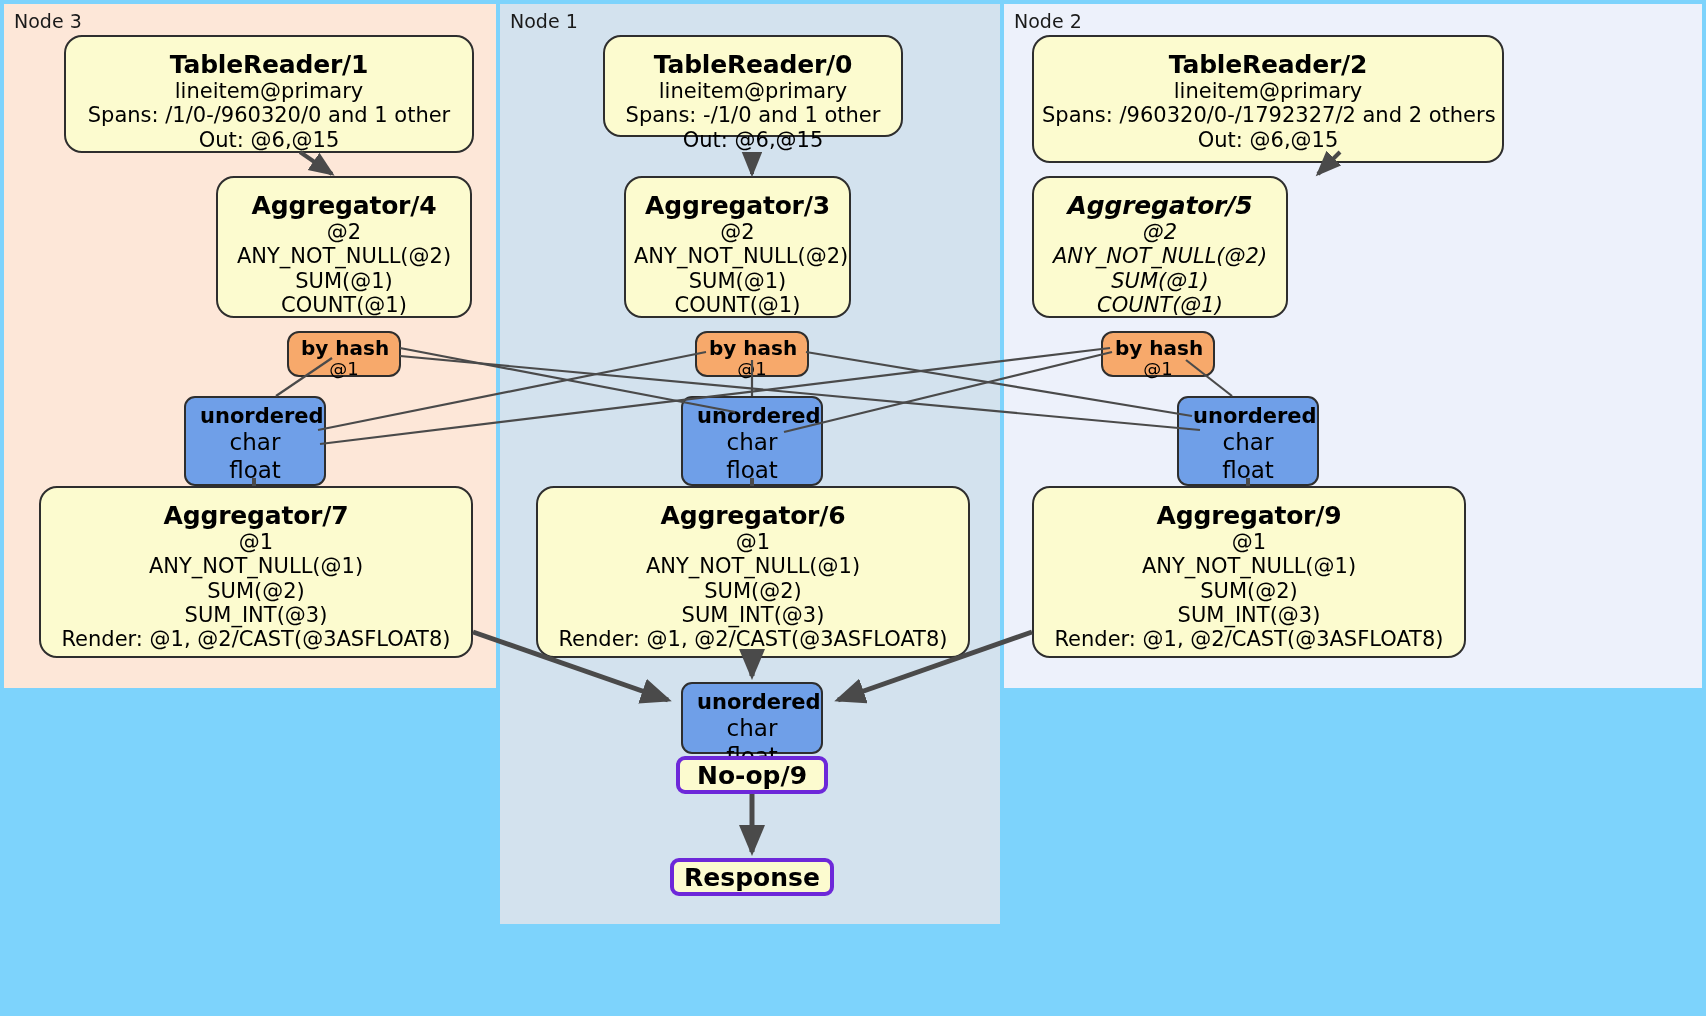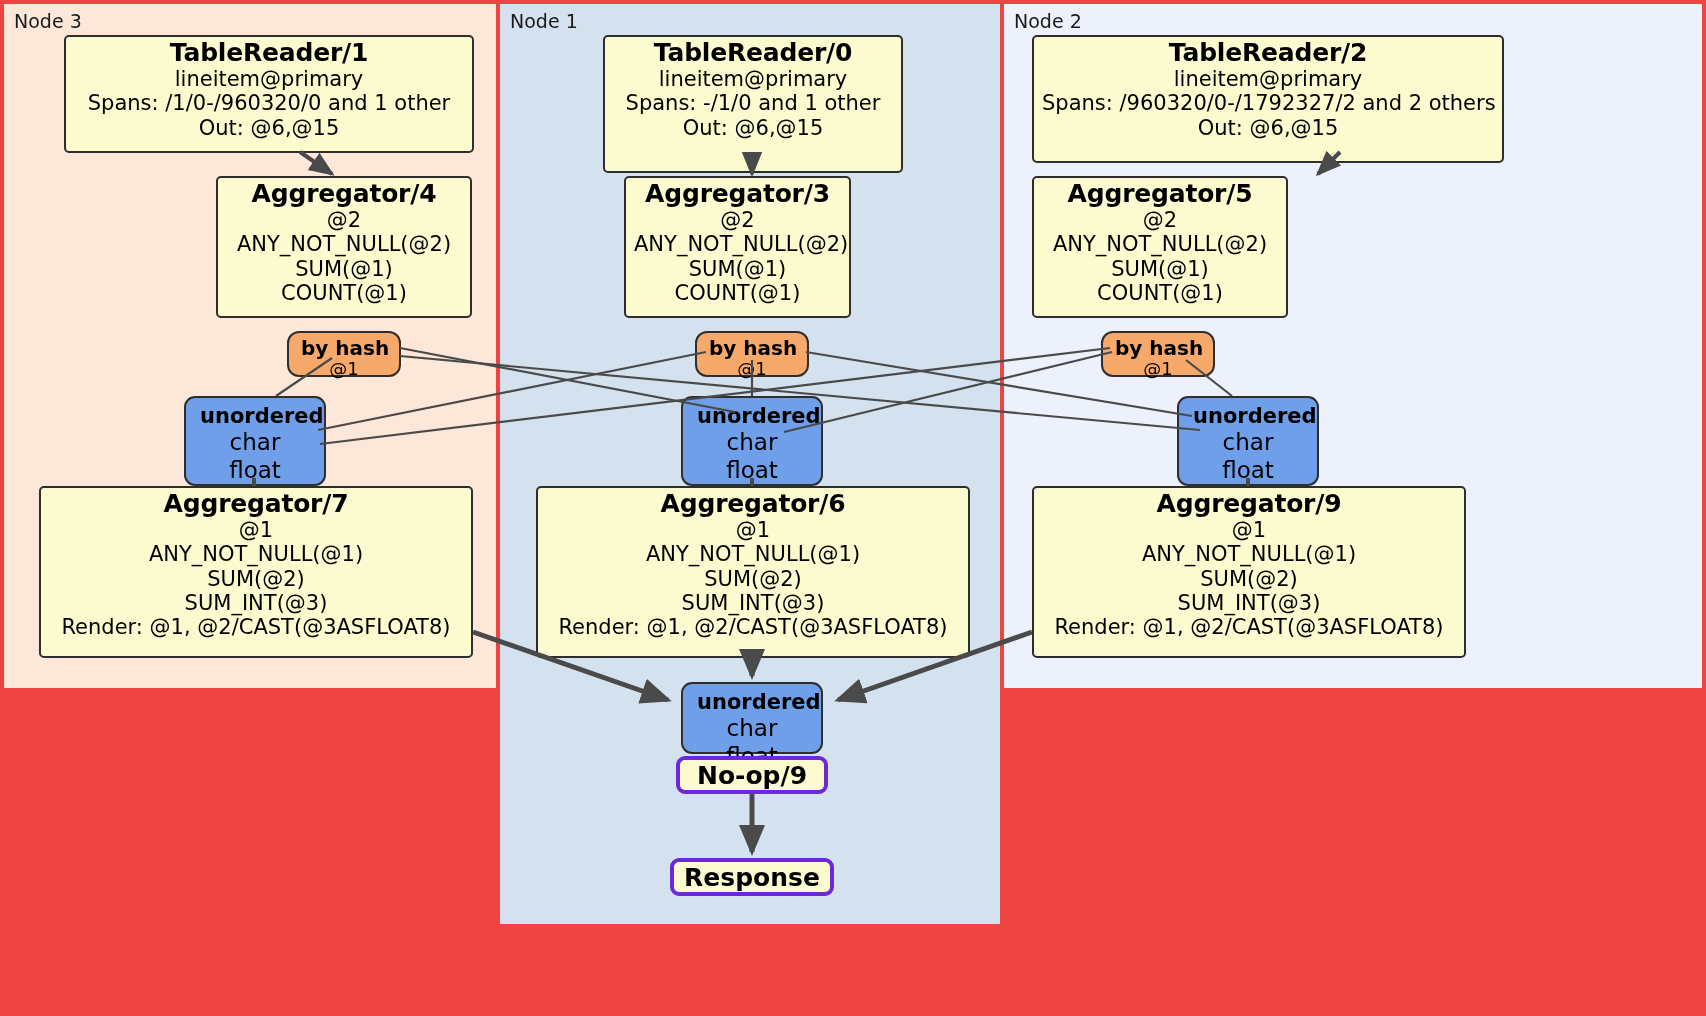--- a/index.html
+++ b/index.html
@@ -9,21 +9,21 @@
     background: #ffffff;
   }
   body {
     font-family: "DejaVu Sans", "Liberation Sans", sans-serif;
   }
   #stage {
     position: relative;
     width: 1706px;
     height: 1016px;
     overflow: hidden;
-    background: #ef4444;
+    background: #7dd3fc;
   }
 
   
   .node-panel {
     position: absolute;
     box-sizing: border-box;
   }
   .node-panel .panel-label {
     position: absolute;
     top: 6px;
@@ -32,23 +32,23 @@
     color: #1a1a1a;
     white-space: nowrap;
   }
 
   
   .proc-box {
     position: absolute;
     box-sizing: border-box;
     background: #fcfbcf;
     border: 2px solid #2e2e2e;
-    border-radius: 5px;
+    border-radius: 18px;
     text-align: center;
-    padding: 1px 8px 6px 8px;
+    padding: 13px 8px 6px 8px;
     line-height: 1.16;
     color: #000;
   }
   .proc-box .title {
     font-weight: bold;
     font-size: 25px;
     letter-spacing: -0.2px;
     white-space: nowrap;
   }
   .proc-box .line {
@@ -189,21 +189,21 @@
 
   <div class="z-boxes">
 
     <div class="proc-box" style="left:64px; top:35px; width:410px; height:118px;">
       <div class="title">TableReader/1</div>
       <div class="line">lineitem@primary</div>
       <div class="line">Spans: /1/0-/960320/0 and 1 other</div>
       <div class="line">Out: @6,@15</div>
     </div>
 
-    <div class="proc-box" style="left:603px; top:35px; width:300px; height:138px;">
+    <div class="proc-box" style="left:603px; top:35px; width:300px; height:102px;">
       <div class="title">TableReader/0</div>
       <div class="line">lineitem@primary</div>
       <div class="line">Spans: -/1/0 and 1 other</div>
       <div class="line">Out: @6,@15</div>
     </div>
 
     <div class="proc-box" style="left:1032px; top:35px; width:472px; height:128px;">
       <div class="title">TableReader/2</div>
       <div class="line">lineitem@primary</div>
       <div class="line">Spans: /960320/0-/1792327/2 and 2 others</div>
@@ -219,21 +219,21 @@
     </div>
 
     <div class="proc-box" style="left:624px; top:176px; width:227px; height:142px;">
       <div class="title">Aggregator/3</div>
       <div class="line">@2</div>
       <div class="line">ANY_NOT_NULL(@2)</div>
       <div class="line">SUM(@1)</div>
       <div class="line">COUNT(@1)</div>
     </div>
 
-    <div class="proc-box" style="left:1032px; top:176px; width:256px; height:142px;">
+    <div class="proc-box" style="left:1032px; top:176px; width:256px; height:142px;font-style:italic;">
       <div class="title">Aggregator/5</div>
       <div class="line">@2</div>
       <div class="line">ANY_NOT_NULL(@2)</div>
       <div class="line">SUM(@1)</div>
       <div class="line">COUNT(@1)</div>
     </div>
 
     <div class="router-box" style="left:287px; top:313px; width:114px; height:46px;">
       <div class="title">by hash</div>
       <div class="line">@1</div>

